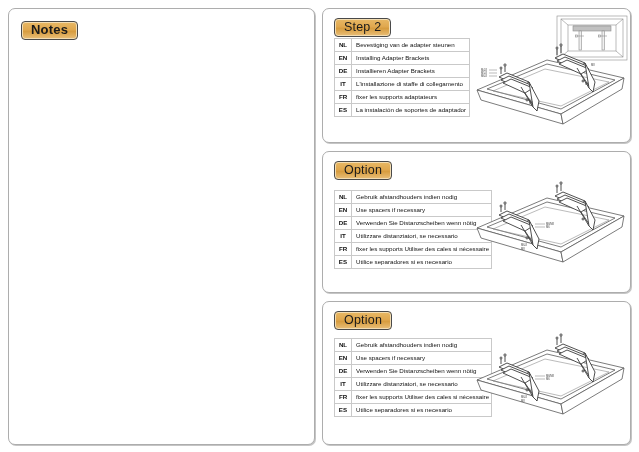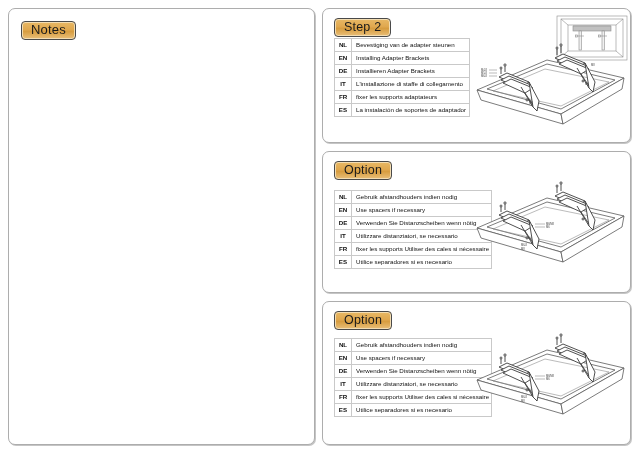--- a/index.html
+++ b/index.html
@@ -24,20 +24,21 @@
     border-radius: 7px;
     box-shadow: 1px 1px 0 rgba(150,150,150,0.55);
   }
 
   
   #notes-panel {
     left: 8px;
     top: 8px;
     width: 307px;
     height: 437px;
+    font-weight: bold;
   }
 
   
   #panel-step2 { left: 322px; top: 8px;   width: 309px; height: 135px; }
   #panel-option-1 { left: 322px; top: 151px; width: 309px; height: 142px; }
   #panel-option-2 { left: 322px; top: 301px; width: 309px; height: 144px; }
 
   
   .tag {
     position: absolute;

